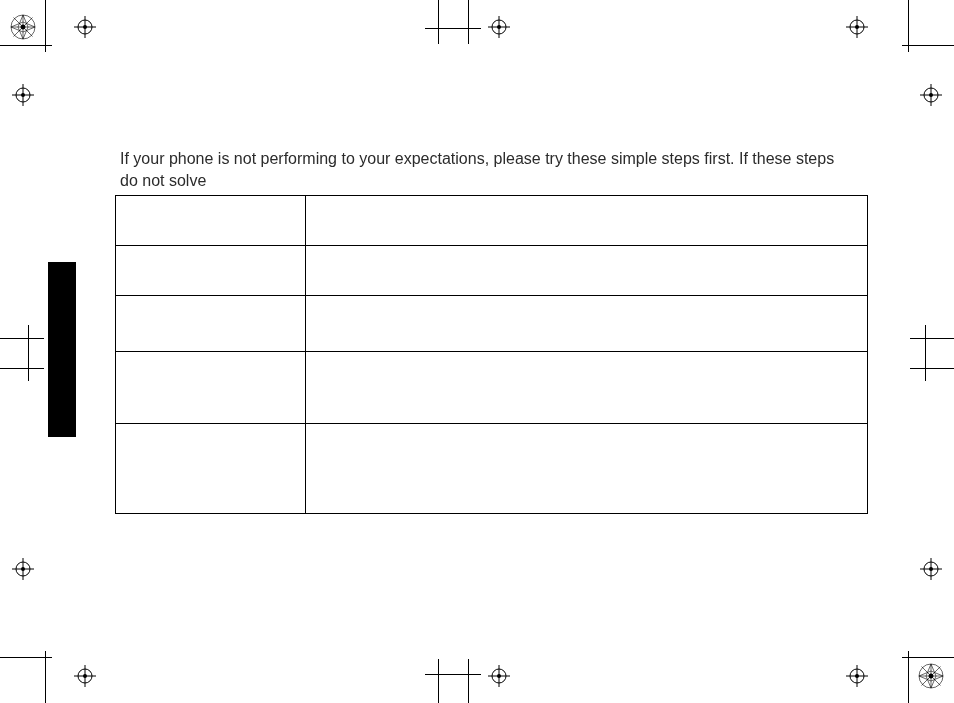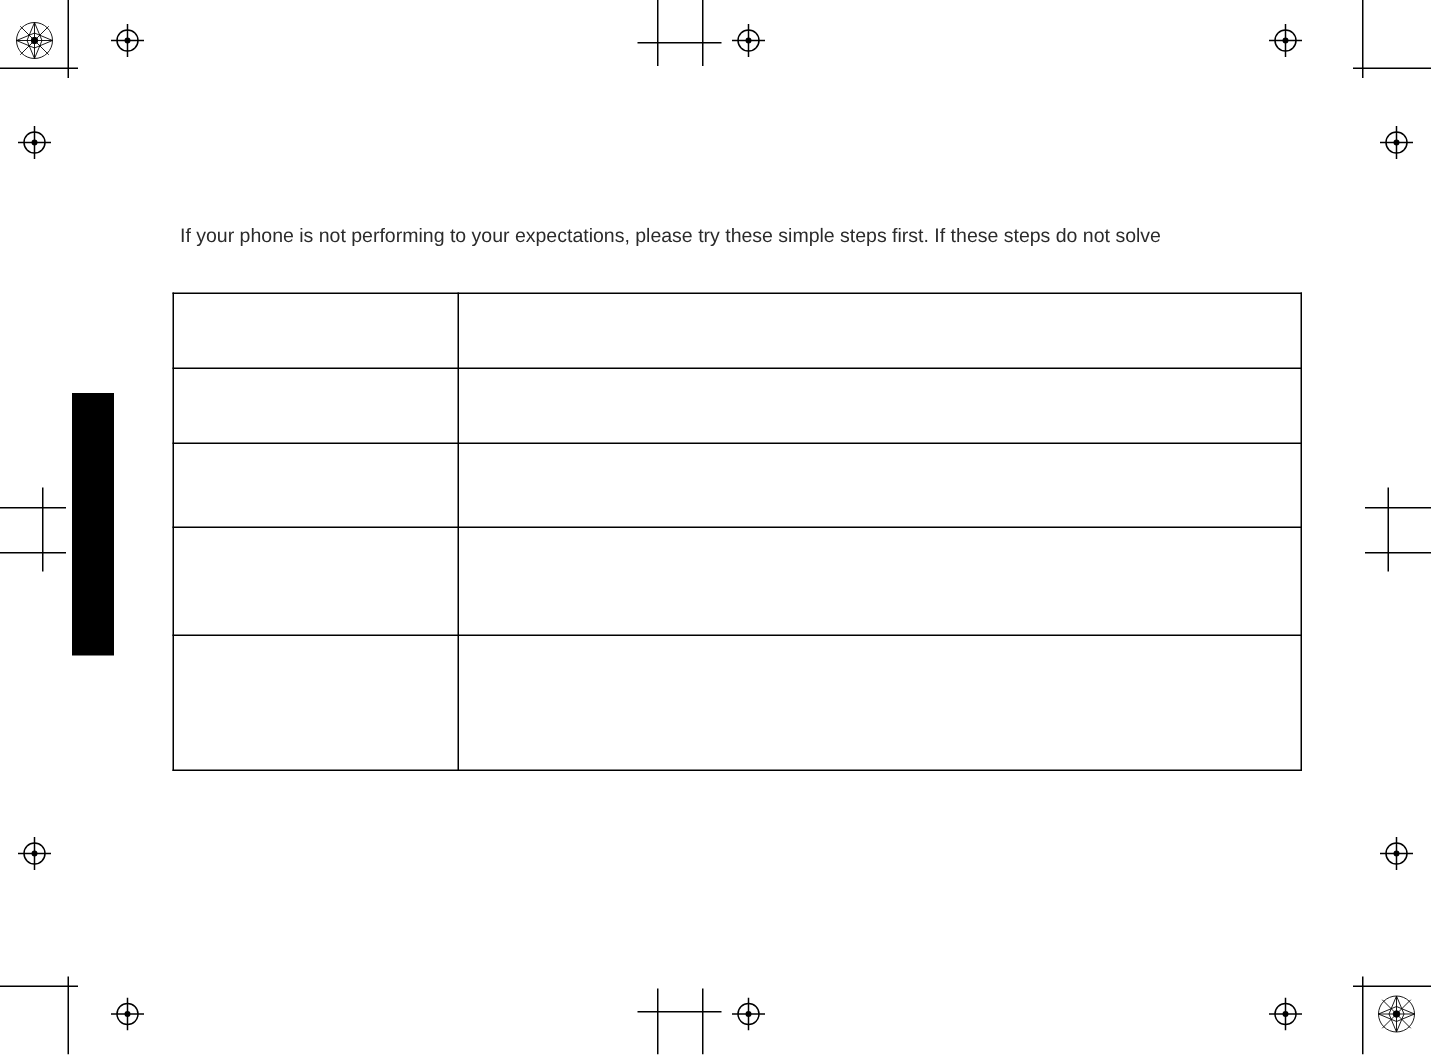--- a/index.html
+++ b/index.html
@@ -31,21 +31,21 @@
     width: 26px;
     height: 26px;
   }
   .sun svg { width: 26px; height: 26px; display: block; }
 
   .intro {
     position: absolute;
     left: 120px;
     top: 148px;
     width: 720px;
-    font-size: 13px;
+    font-size: 16px;
     color: #2b2b2b;
     line-height: 1.4;
   }
 
   
   .sidebar-tab {
     position: absolute;
     left: 48px;
     top: 262px;
     width: 28px;

